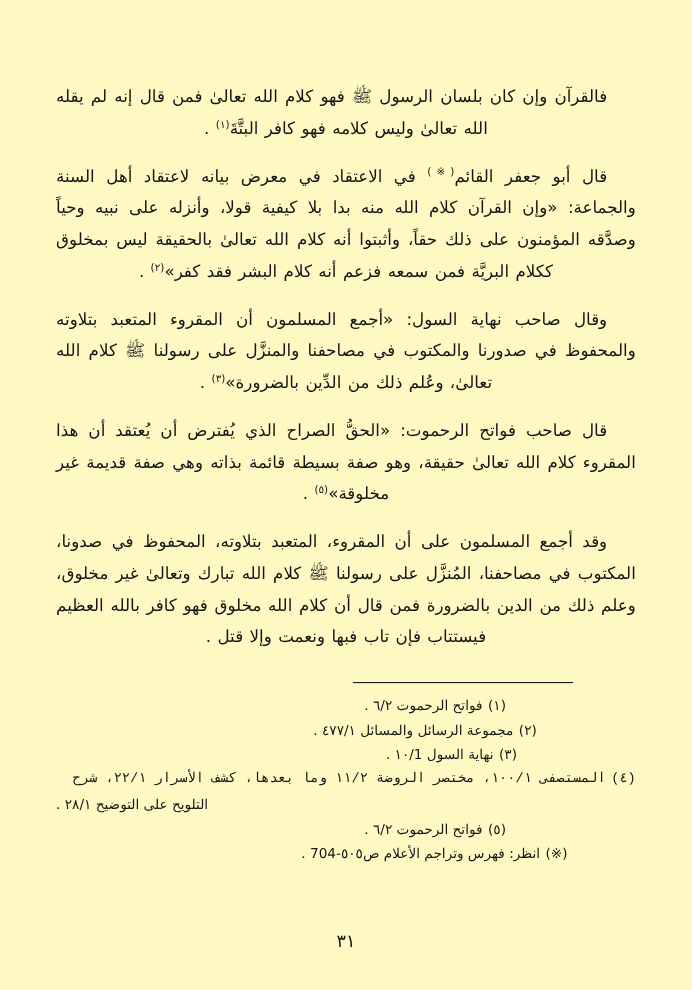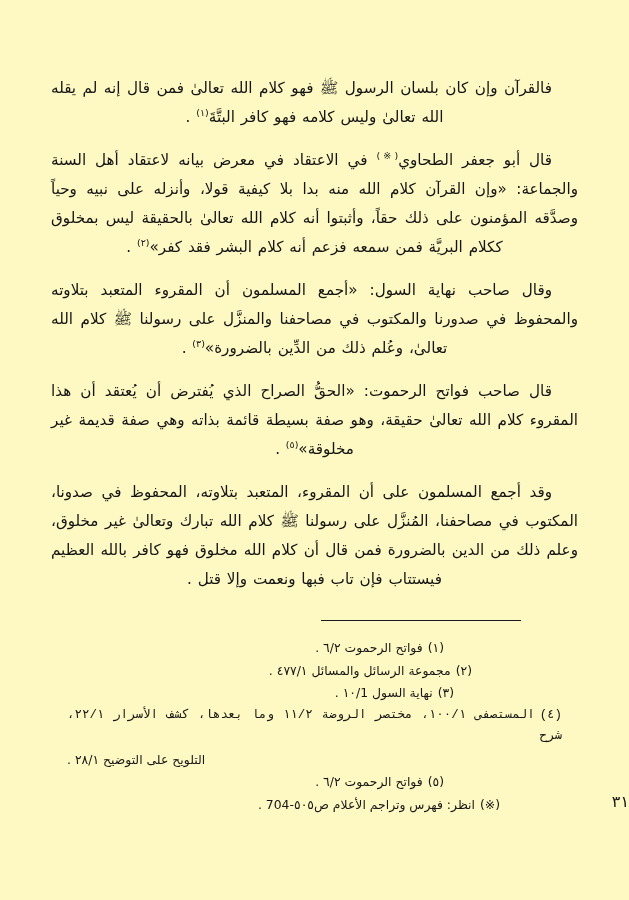--- a/index.html
+++ b/index.html
@@ -54,21 +54,21 @@
     left: 51px;
     width: 527px;
   }
   .fn-rule {
     height: 0;
     border-top: 1.6px solid #1a1a1a;
     width: 200px;
     margin: 0 57px 9px auto;
   }
   .fn-list {
-    margin: 16px;
+    margin: 0;
     padding: 0;
     list-style: none;
   }
   .fn-item {
     font-size: 12.4px;
     line-height: 21.5px;
     direction: rtl;
     text-align: right;
     color: #161616;
     margin: 0 0 1px 0;
@@ -80,39 +80,39 @@
   .fn-item.cont     { padding-right: 0; text-align: left; }
   .fn-item.indent-4 { padding-right: 108px; }
   .fn-item.indent-5 { padding-right: 62px; }
 
   .fn-marker {
     margin-left: 5px;
   }
 
   .page-number {
     position: absolute;
-    top: 792px;
+    top: 846px;
     left: 0;
     right: 0;
-    text-align: right;
+    text-align: center;
     font-size: 16px;
     letter-spacing: 1px;
     color: #141414;
   }
 </style>
 </head>
 <body>
 
 <div class="page">
 
   <div class="body-area">
 
     <p class="para"><span>فالقرآن وإن كان بلسان الرسول ﷺ فهو كلام الله تعالىٰ فمن قال إنه لم يقله الله تعالىٰ وليس كلامه فهو كافر البتَّةَ</span><span class="sup">(١)</span><span> .</span></p>
 
-    <p class="para"><span>قال أبو جعفر الطحاوي</span><span class="sup">(※)</span><span> في الاعتقاد في معرض بيانه لاعتقاد أهل السنة والجماعة: «وإن القرآن كلام الله منه بدا بلا كيفية قولا، وأنزله على نبيه وحياً وصدَّقه المؤمنون على ذلك حقاً، وأثبتوا أنه كلام الله تعالىٰ بالحقيقة ليس بمخلوق ككلام البريَّة فمن سمعه فزعم أنه كلام البشر فقد كفر»</span><span class="sup">(٢)</span><span> .</span></p>
+    <p class="para"><span>قال أبو جعفر القائم</span><span class="sup">(※)</span><span> في الاعتقاد في معرض بيانه لاعتقاد أهل السنة والجماعة: «وإن القرآن كلام الله منه بدا بلا كيفية قولا، وأنزله على نبيه وحياً وصدَّقه المؤمنون على ذلك حقاً، وأثبتوا أنه كلام الله تعالىٰ بالحقيقة ليس بمخلوق ككلام البريَّة فمن سمعه فزعم أنه كلام البشر فقد كفر»</span><span class="sup">(٢)</span><span> .</span></p>
 
     <p class="para"><span>وقال صاحب نهاية السول: «أجمع المسلمون أن المقروء المتعبد بتلاوته والمحفوظ في صدورنا والمكتوب في مصاحفنا والمنزَّل على رسولنا ﷺ كلام الله تعالىٰ، وعُلم ذلك من الدِّين بالضرورة»</span><span class="sup">(٣)</span><span> .</span></p>
 
 
     <p class="para"><span>قال صاحب فواتح الرحموت: «الحقُّ الصراح الذي يُفترض أن يُعتقد أن هذا المقروء كلام الله تعالىٰ حقيقة، وهو صفة بسيطة قائمة بذاته وهي صفة قديمة غير مخلوقة»</span><span class="sup">(٥)</span><span> .</span></p>
 
     <p class="para"><span>وقد أجمع المسلمون على أن المقروء، المتعبد بتلاوته، المحفوظ في صدونا، المكتوب في مصاحفنا، المُنزَّل على رسولنا ﷺ كلام الله تبارك وتعالىٰ غير مخلوق، وعلم ذلك من الدين بالضرورة فمن قال أن كلام الله مخلوق فهو كافر بالله العظيم فيستتاب فإن تاب فبها ونعمت وإلا قتل .</span></p>
 
   </div>
 

